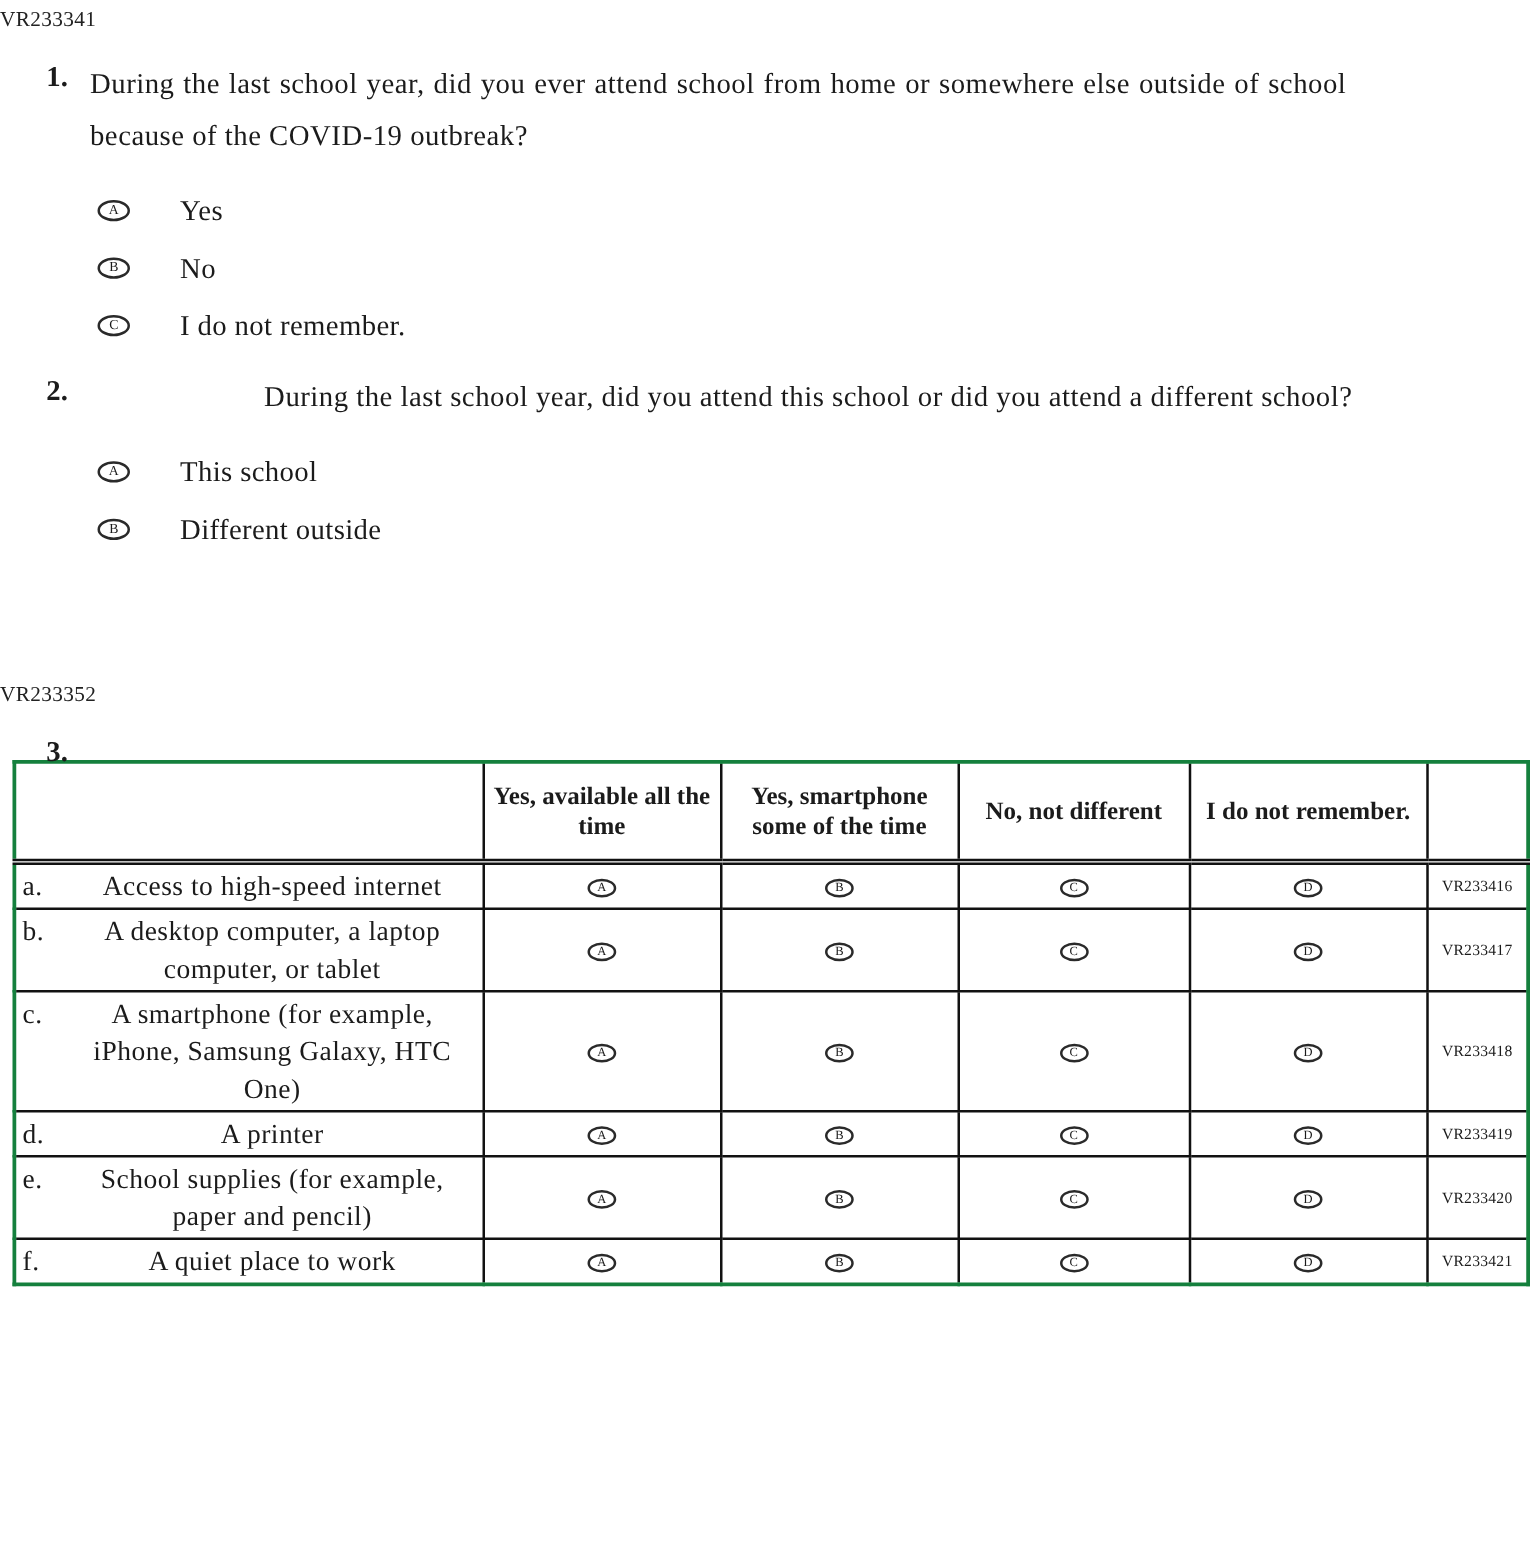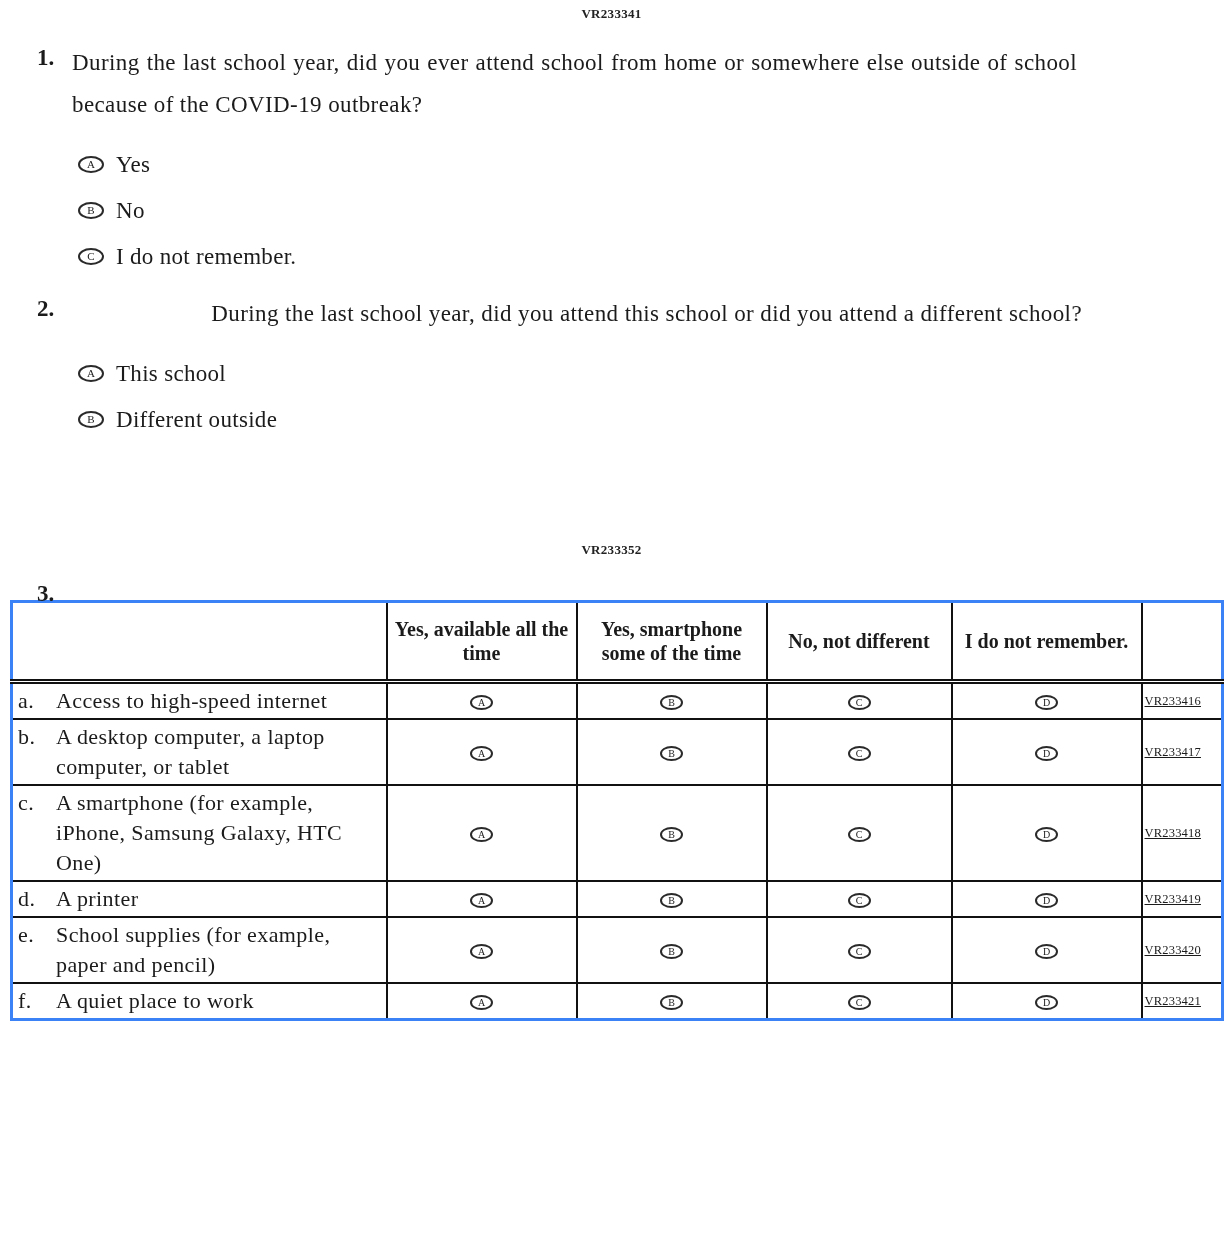--- a/index.html
+++ b/index.html
@@ -9,26 +9,25 @@
   }
   body {
     width: 1231px;
     height: 1238px;
     font-family: "Liberation Serif", serif;
     color: #1b1b1b;
     position: relative;
     overflow: hidden;
   }
   .code {
-    text-align: center;
-    font-size: 13px;
+    text-align: left;
+    font-size: 17px;
     letter-spacing: 0.3px;
     color: #222;
     padding-right: 8px;
-    font-weight: bold;
   }
   .code.first { padding-top: 6px; }
   .code.gap-q2 { margin-top: 70px; }
   .code.gap-q3 { margin-top: 106px; }
 
   .question {
     position: relative;
     padding-left: 72px;
     padding-right: 40px;
     margin-top: 20px;
@@ -67,31 +66,31 @@
     width: 26px;
     height: 17px;
     border: 2px solid #2a2a2a;
     border-radius: 50%;
     font-size: 11px;
     line-height: 1;
     flex: none;
     box-sizing: border-box;
   }
   .opt-label {
-    margin-left: 12px;
+    margin-left: 40px;
     font-size: 23px;
     letter-spacing: 0.3px;
     text-align: center;
   }
 
   table.grid {
     border-collapse: collapse;
     width: 1211px;
     margin: 42px 10px 0 10px;
-    border: 3px solid #3b82f6;
+    border: 3px solid #15803d;
     table-layout: fixed;
     padding-left: 30px;
   }
   .grid th, .grid td {
     border: 2px solid #111;
     box-sizing: border-box;
   }
   .grid thead th {
     border-bottom: 5px double #111;
     font-weight: bold;
@@ -103,32 +102,32 @@
   }
   td.label-cell {
     padding: 2px 6px 2px 5px;
     font-size: 22px;
     letter-spacing: 0.4px;
     line-height: 30px;
     vertical-align: top;
   }
   .row-label { display: flex; }
   .row-prefix { width: 38px; flex: none; }
-  .row-text { flex: 1; }
+  .row-text { flex: 1; text-align: center; }
   td.opt-cell {
     text-align: center;
     vertical-align: middle;
     padding: 4px 2px;
   }
   td.code-cell {
+    text-align: center;
     vertical-align: middle;
     font-size: 12.5px;
     letter-spacing: 0.2px;
     padding: 2px;
-    text-decoration: underline;
   }
   .cell-bubble {
     display: inline-flex;
     align-items: center;
     justify-content: center;
     width: 23px;
     height: 15px;
     border: 2px solid #2a2a2a;
     border-radius: 50%;
     font-size: 10px;

